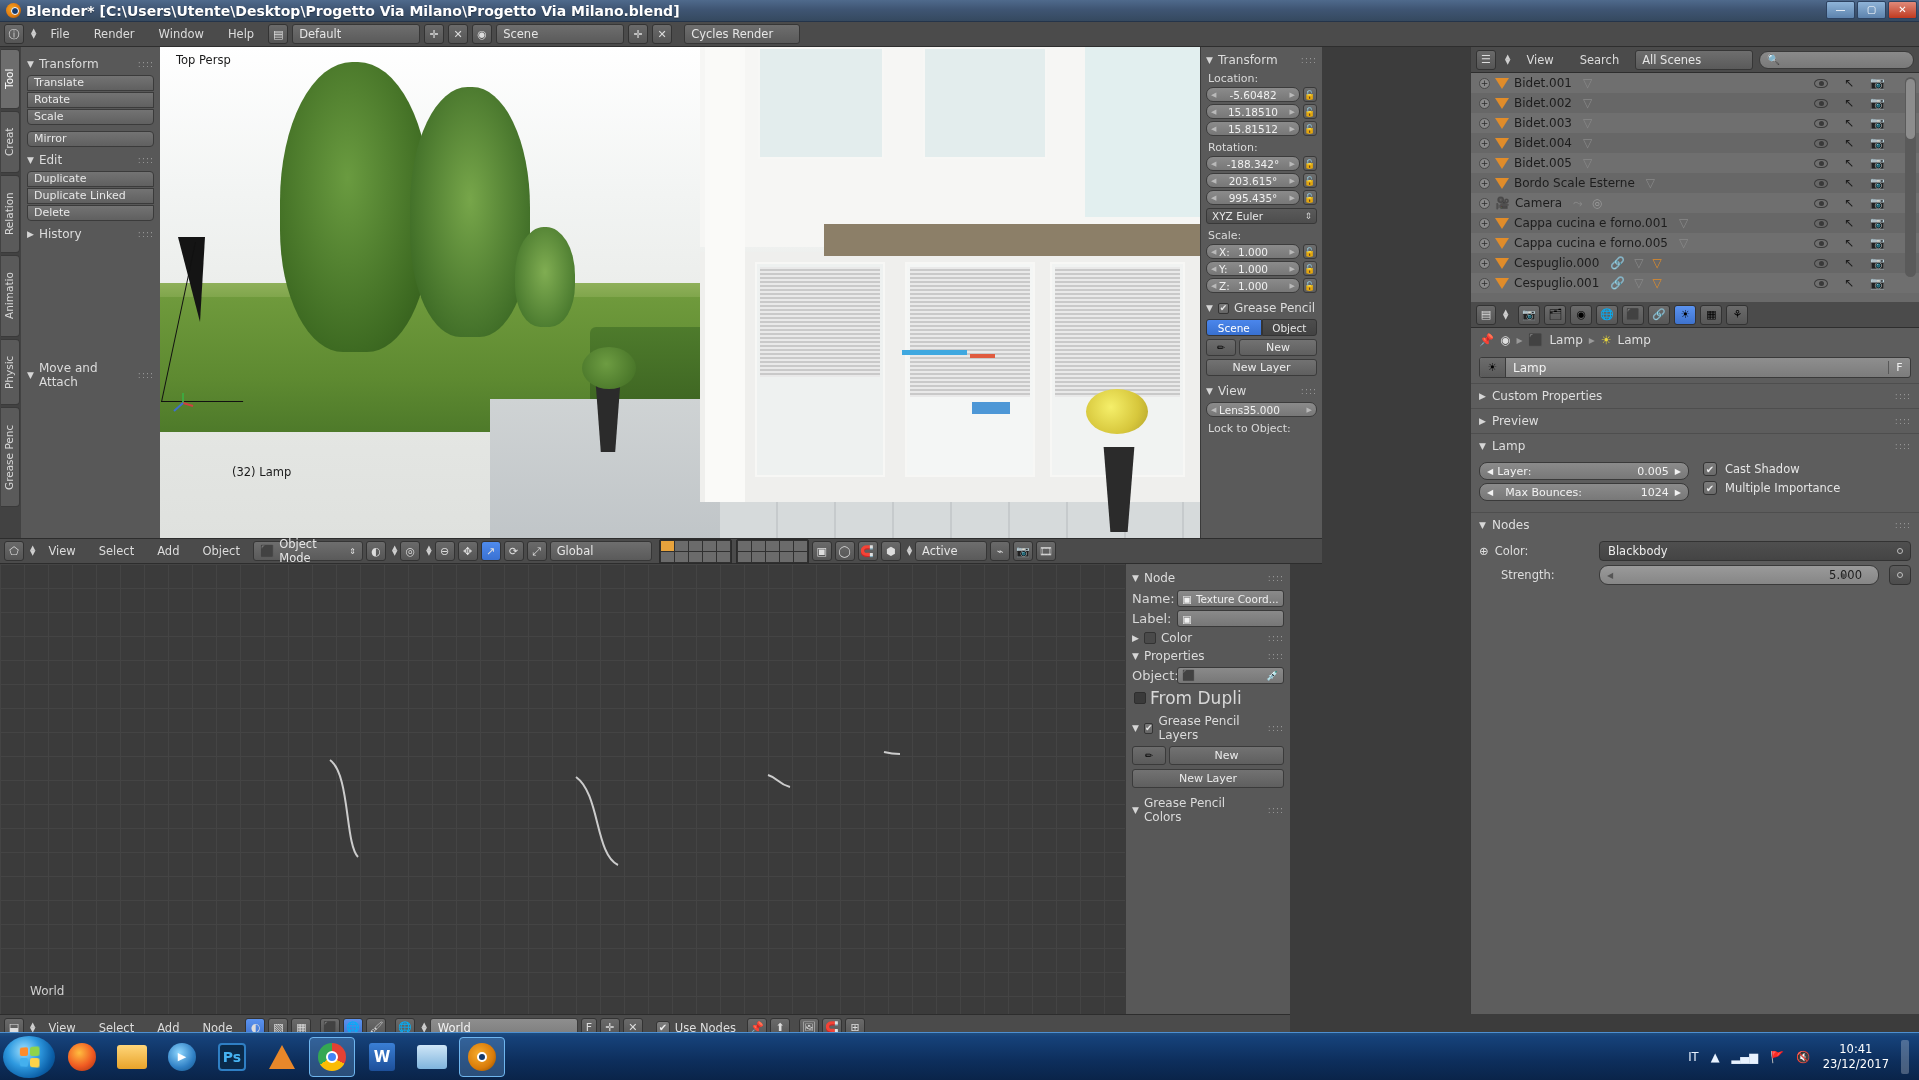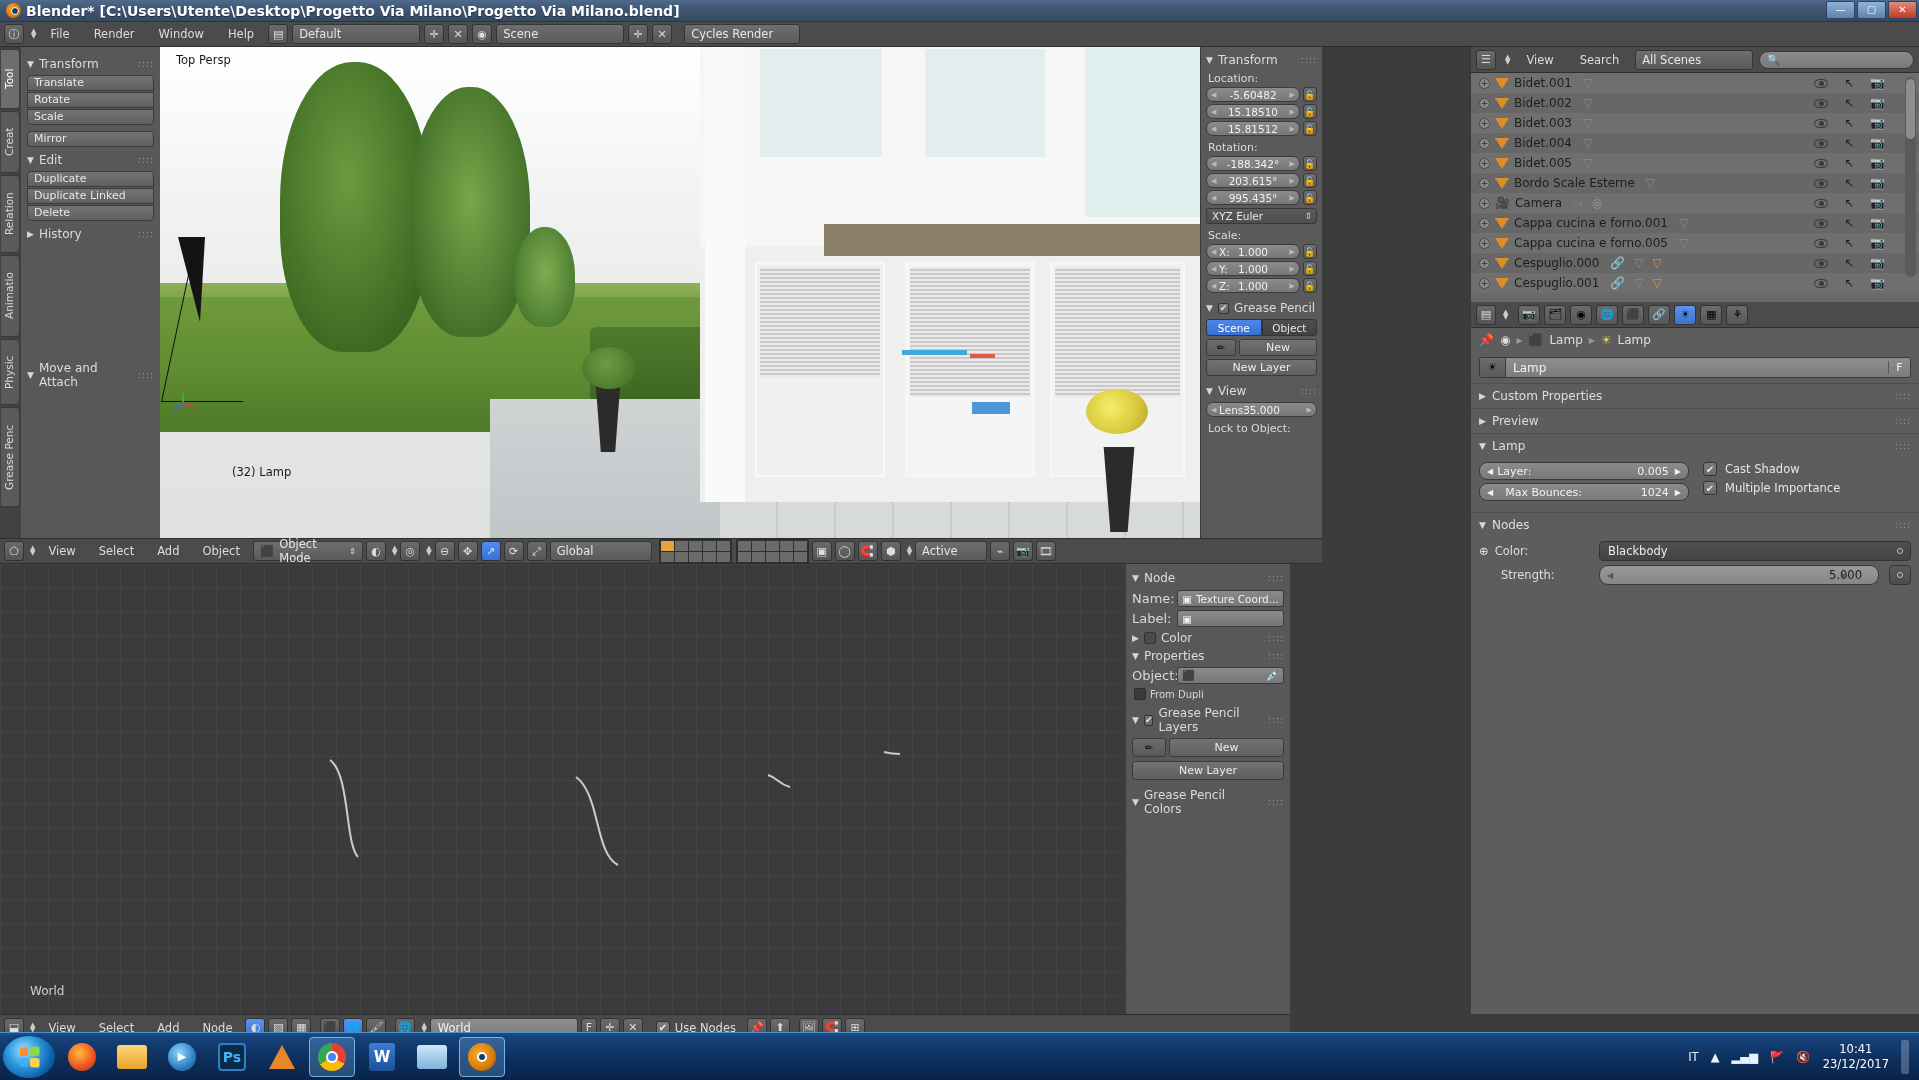--- a/index.html
+++ b/index.html
@@ -653,21 +653,21 @@
       <div class="ne-row">
         <span class="ne-lab">Object:</span>
         <div class="ne-field">
           <span style="color:#e8a33c">⬛</span>
           <span></span>
           <span style="margin-left:auto">💉</span>
         </div>
       </div>
       <div class="nd-chk" style="margin:4px 0 6px 2px">
         <span class="nd-box" style="width:12px;height:12px"></span>
-        <span style="font-size:10px">From Dupli</span>
+        <span style="font-size:17px">From Dupli</span>
       </div>
       <div class="panel-title">
         <span class="tri">▼</span>
         <span class="chk">✔</span>
         <span>Grease Pencil Layers</span>
         <span class="grip">::::</span>
       </div>
       <div style="display:flex;gap:3px;margin:4px 0;">
         <div style="width:34px;height:19px;background:linear-gradient(180deg,#6d6d6d,#5a5a5a);border:1px solid #3a3a3a;border-radius:3px;display:flex;align-items:center;justify-content:center;font-size:10px;">✏</div>
         <div class="widebtn" style="margin:0;flex:1;height:19px">New</div>

